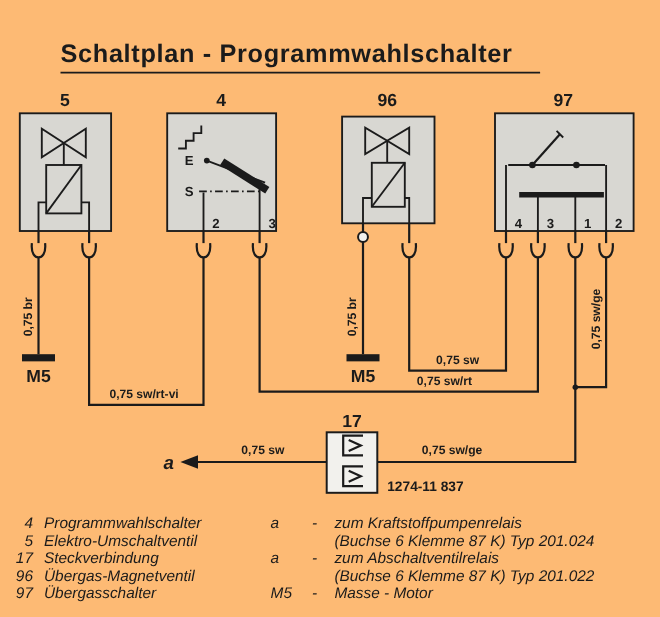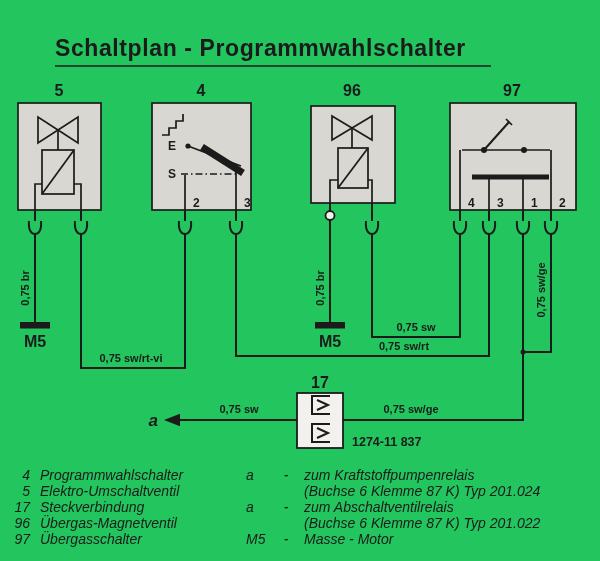--- a/index.html
+++ b/index.html
@@ -1,17 +1,17 @@
 <!DOCTYPE html>
 <html><head>
 <meta charset="utf-8">
 <style>
   html,body{margin:0;padding:0;}
   body{width:600px;height:561px;background:#e9e8e4;font-family:"Liberation Sans",sans-serif;}
-  .page{position:relative;width:600px;height:561px;background:#22c55e;overflow:hidden;}
+  .page{position:relative;width:600px;height:561px;background:#fdba74;overflow:hidden;}
   svg{display:block;}
   svg text{fill:#1b1b1b;}
   .t-title{font-size:23px;font-weight:bold;letter-spacing:.6px;}
   .t-comp{font-size:16px;font-weight:bold;}
   .t-term{font-size:12px;font-weight:bold;}
   .t-wire{font-size:11px;font-weight:bold;}
   .t-ground{font-size:16px;font-weight:bold;}
   .t-a{font-size:17px;font-weight:bold;font-style:italic;}
   .t-part{font-size:12.5px;font-weight:bold;}
   .t-es{font-size:12px;font-weight:bold;}

